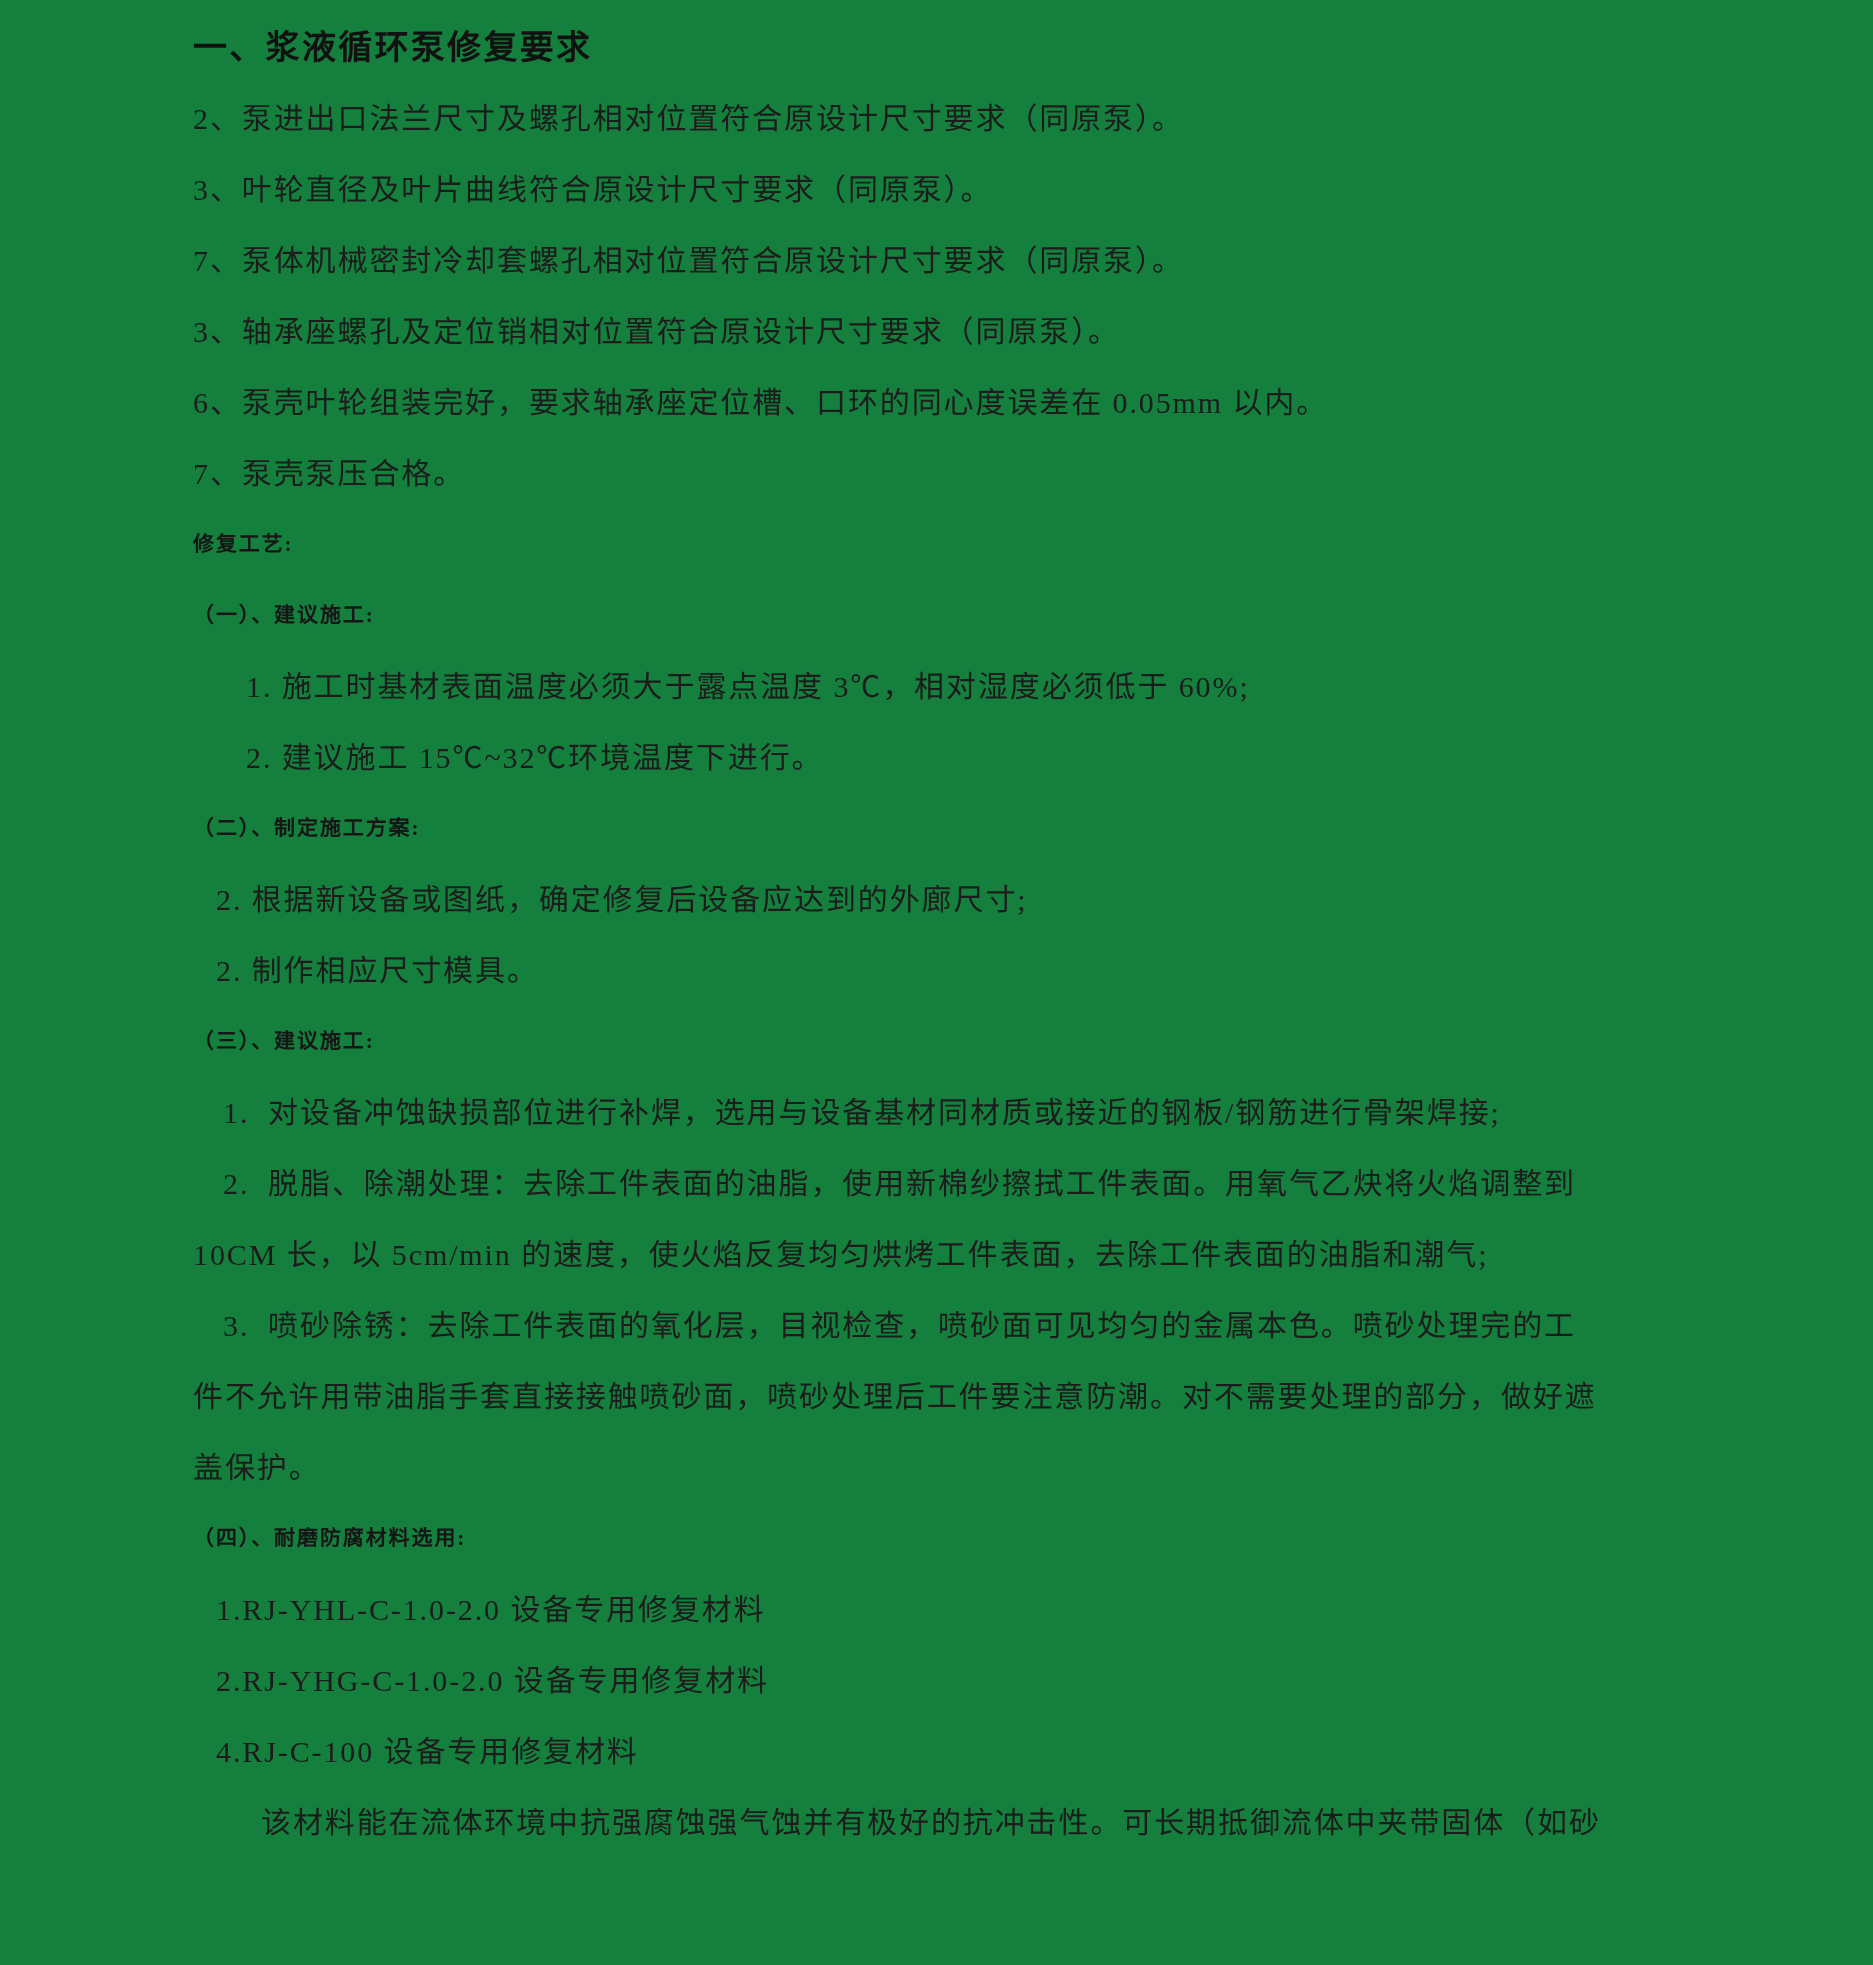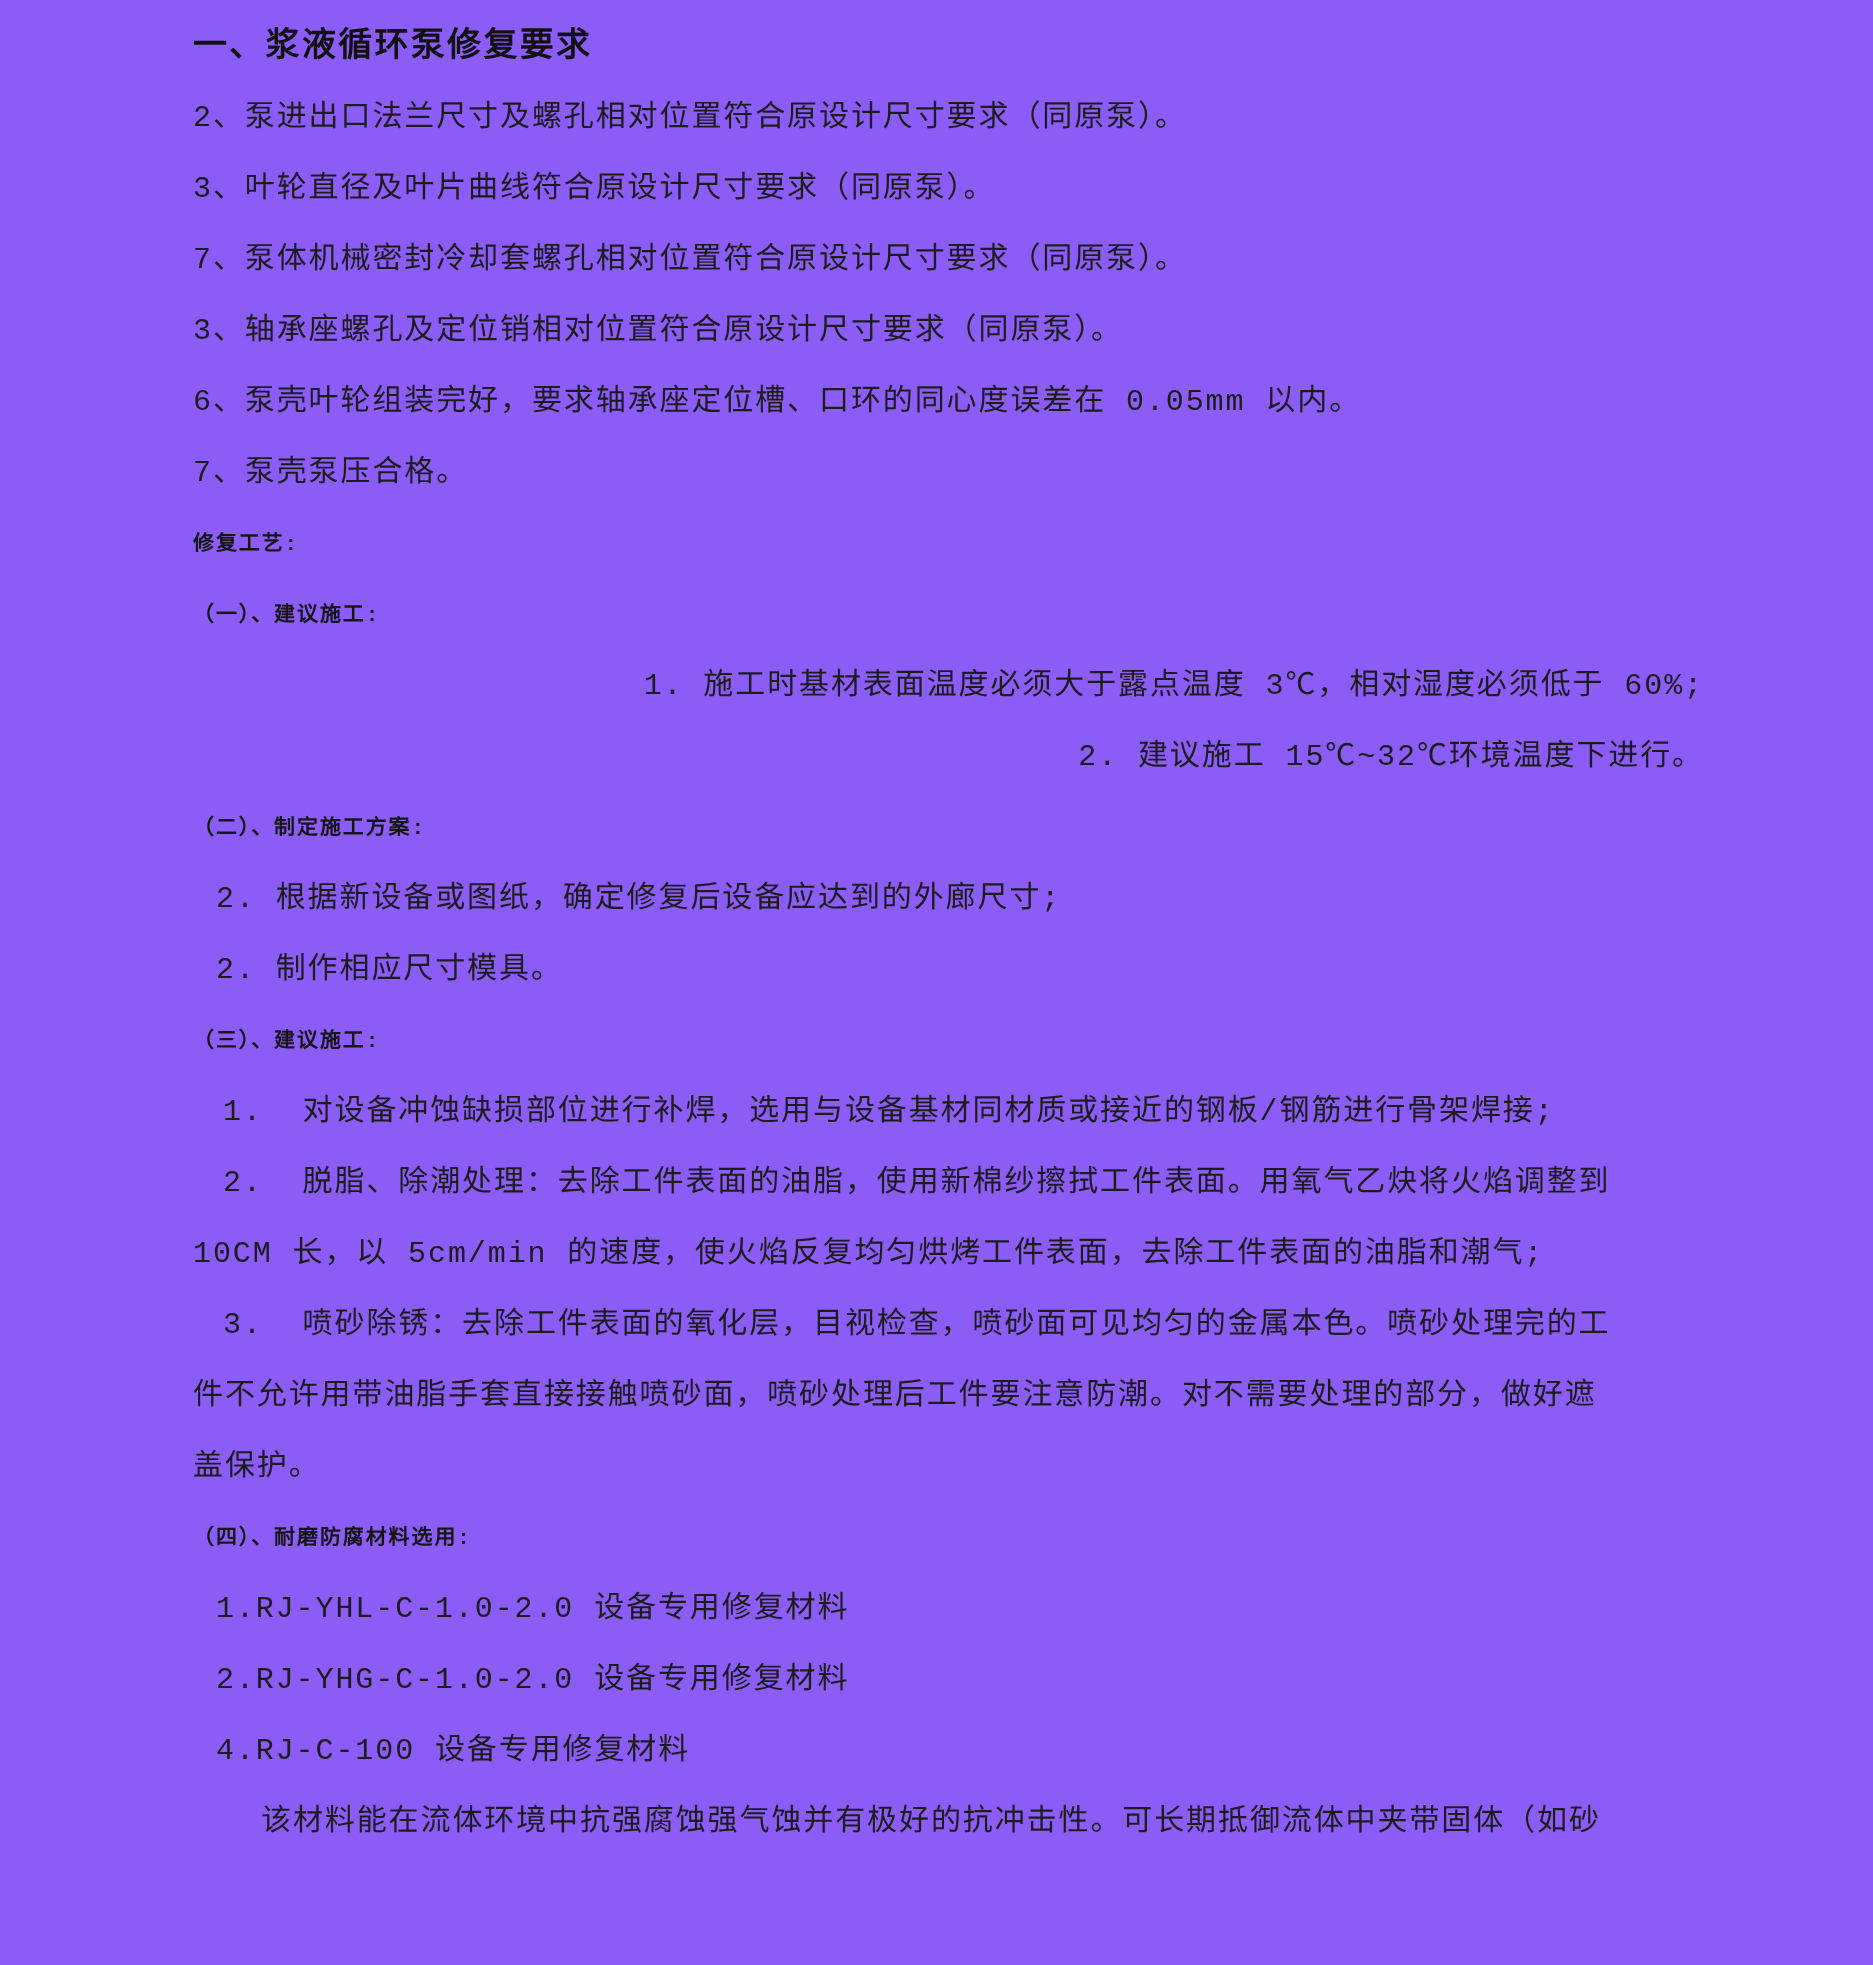--- a/index.html
+++ b/index.html
@@ -4,23 +4,23 @@
 <style>
   html, body {
     margin: 0;
     padding: 0;
     background: #ffffff;
   }
   .page {
     position: relative;
     width: 1874px;
     height: 1965px;
-    background: #8b5cf6;
+    background: #15803d;
     overflow: hidden;
-    font-family: Liberation Mono, monospace;
+    font-family: Liberation Serif, serif;
   }
   .content {
     padding: 12px 170px 0 193px;
   }
   .content p {
     margin: 0;
     font-size: 30px;
     line-height: 71px;
     letter-spacing: 1.9px;
     color: #1c1c1c;
@@ -31,21 +31,21 @@
     font-size: 34px;
     font-weight: 700;
     letter-spacing: 2.3px;
     color: #111111;
   }
   p.h {
     font-weight: 700;
     font-size: 21px;
     color: #161616;
   }
-  p.s1 { padding-left: 53px; text-align: right; }   
+  p.s1 { padding-left: 53px; }   
   p.s2 { padding-left: 23px; }   
   p.s3 { padding-left: 30px; }   
   p.cont { padding-left: 0; }    
   p.p2 { padding-left: 68px; }   
 </style>
 </head>
 <body>
 
 <div class="page">
   <div class="content">

